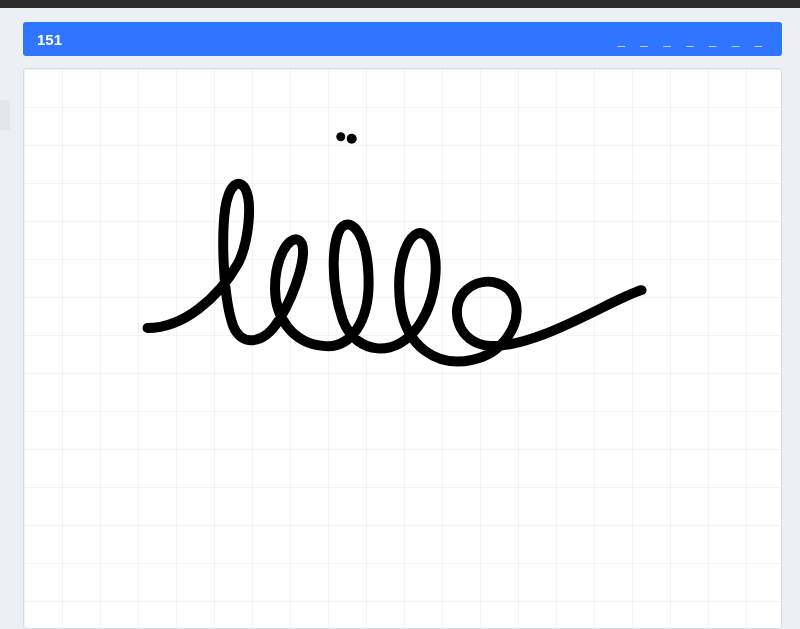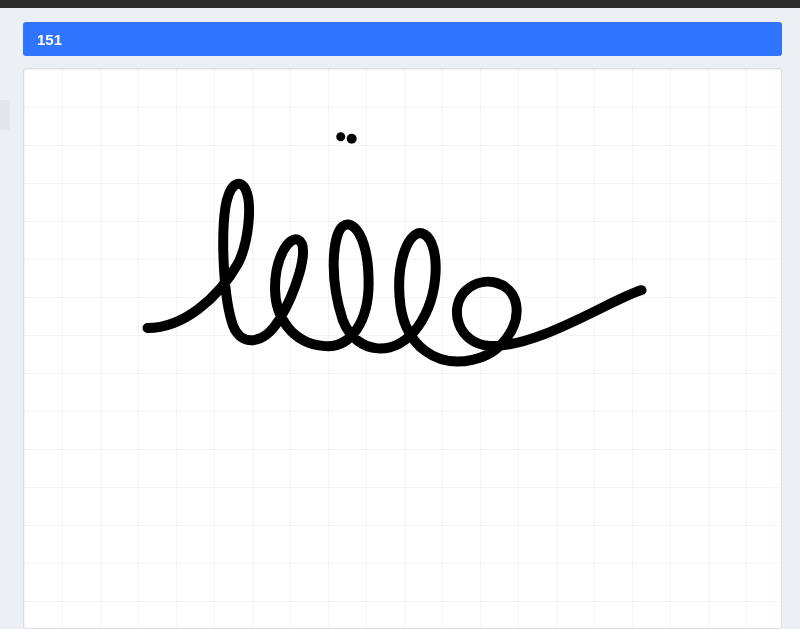--- a/index.html
+++ b/index.html
@@ -85,20 +85,21 @@
 <body>
 
 <div class="top-dark-bar"></div>
 
 <div class="content-area">
 
   <div class="side-tab"></div>
 
   <div class="header-bar">
     <span class="timer">151</span>
+    <span class="word-blanks">_ _ _ _ _ _ _</span>
   </div>
 
   <div class="canvas-frame">
     <div class="grid-bg"></div>
     <svg class="drawing-svg" viewBox="0 0 760 560">
 
       <circle cx="318" cy="68" r="4.5" fill="#000"></circle>
       <circle cx="329" cy="70" r="5" fill="#000"></circle>
 
       <path d="M124 260

